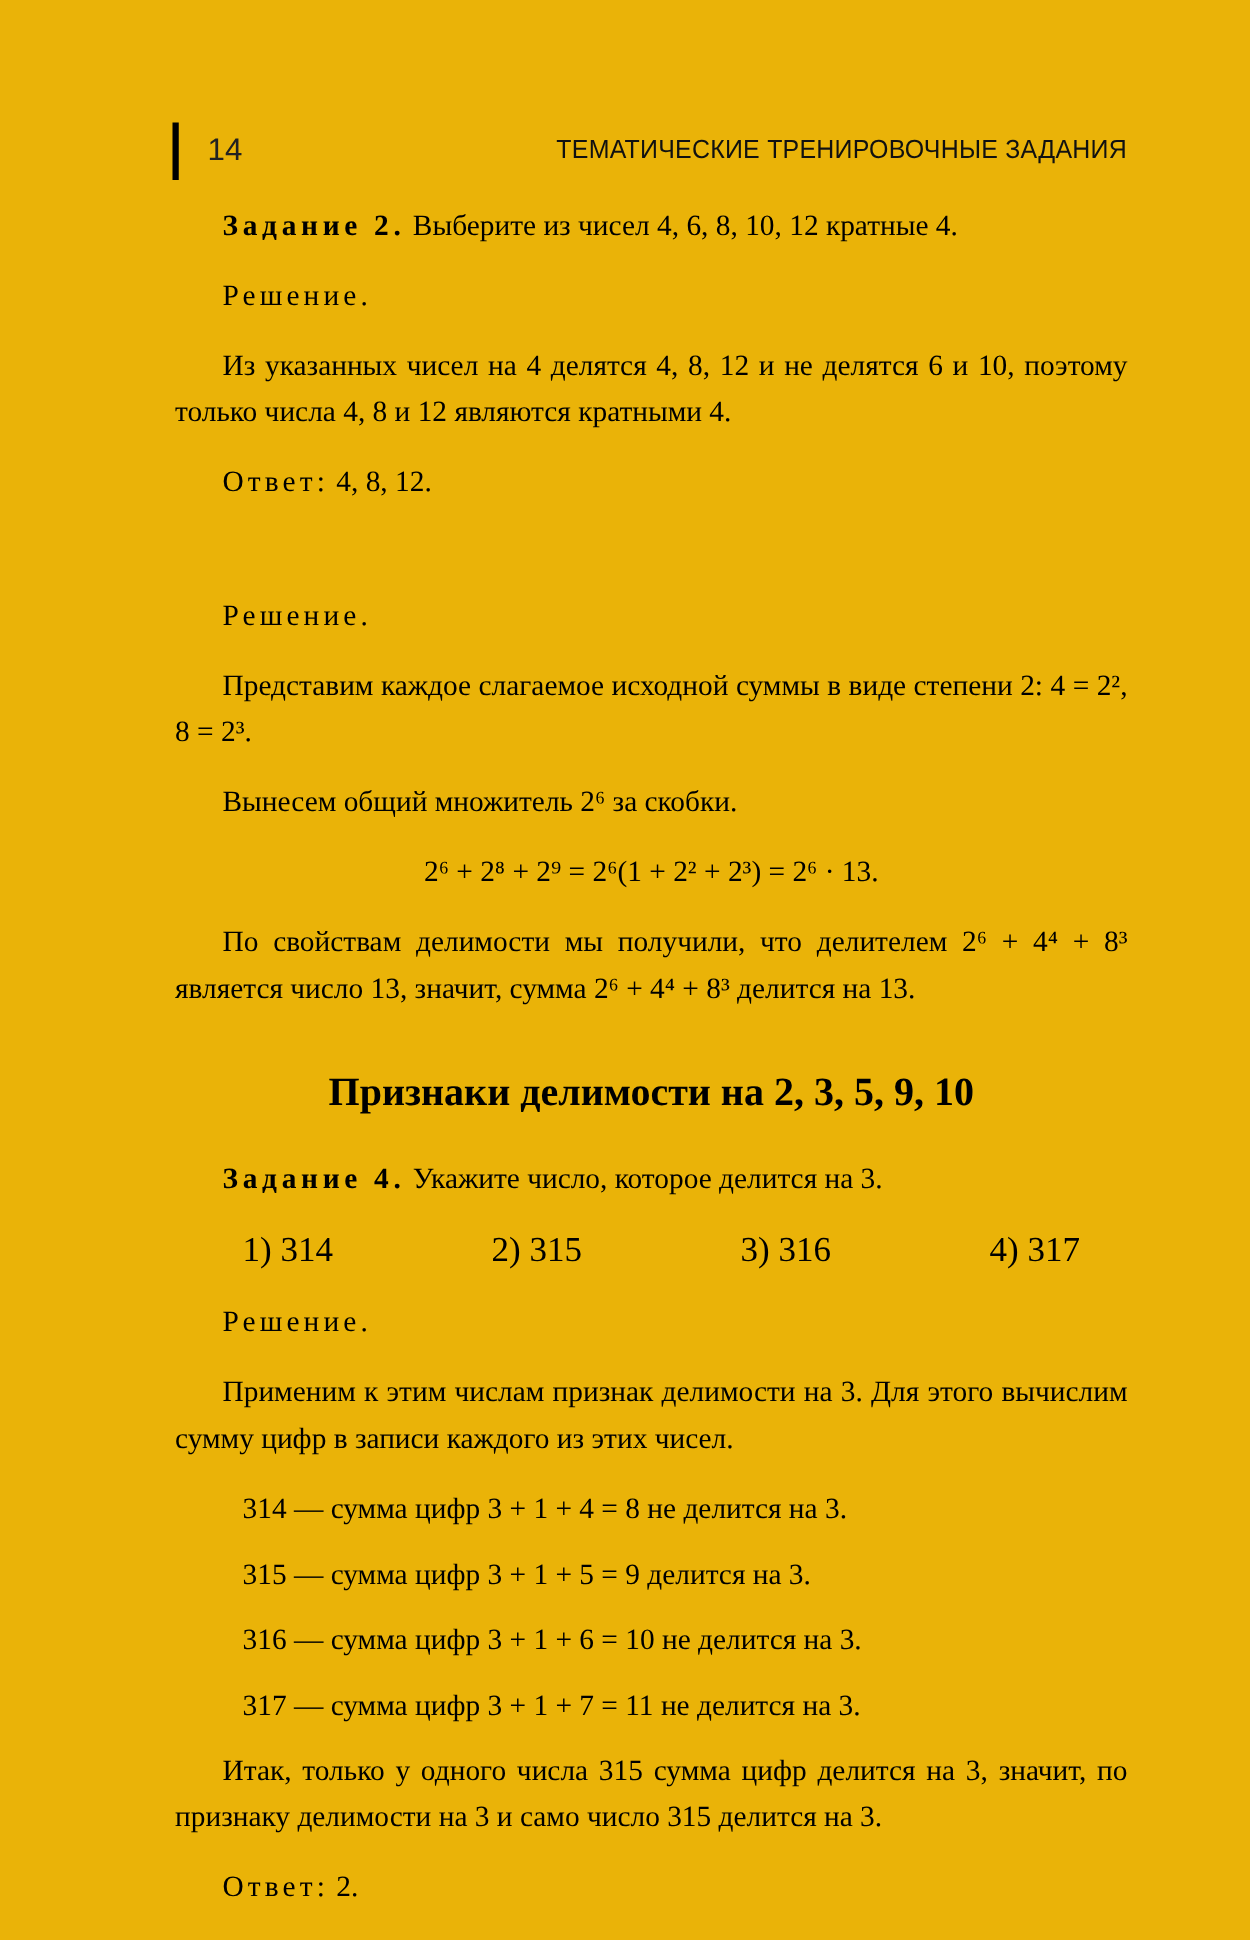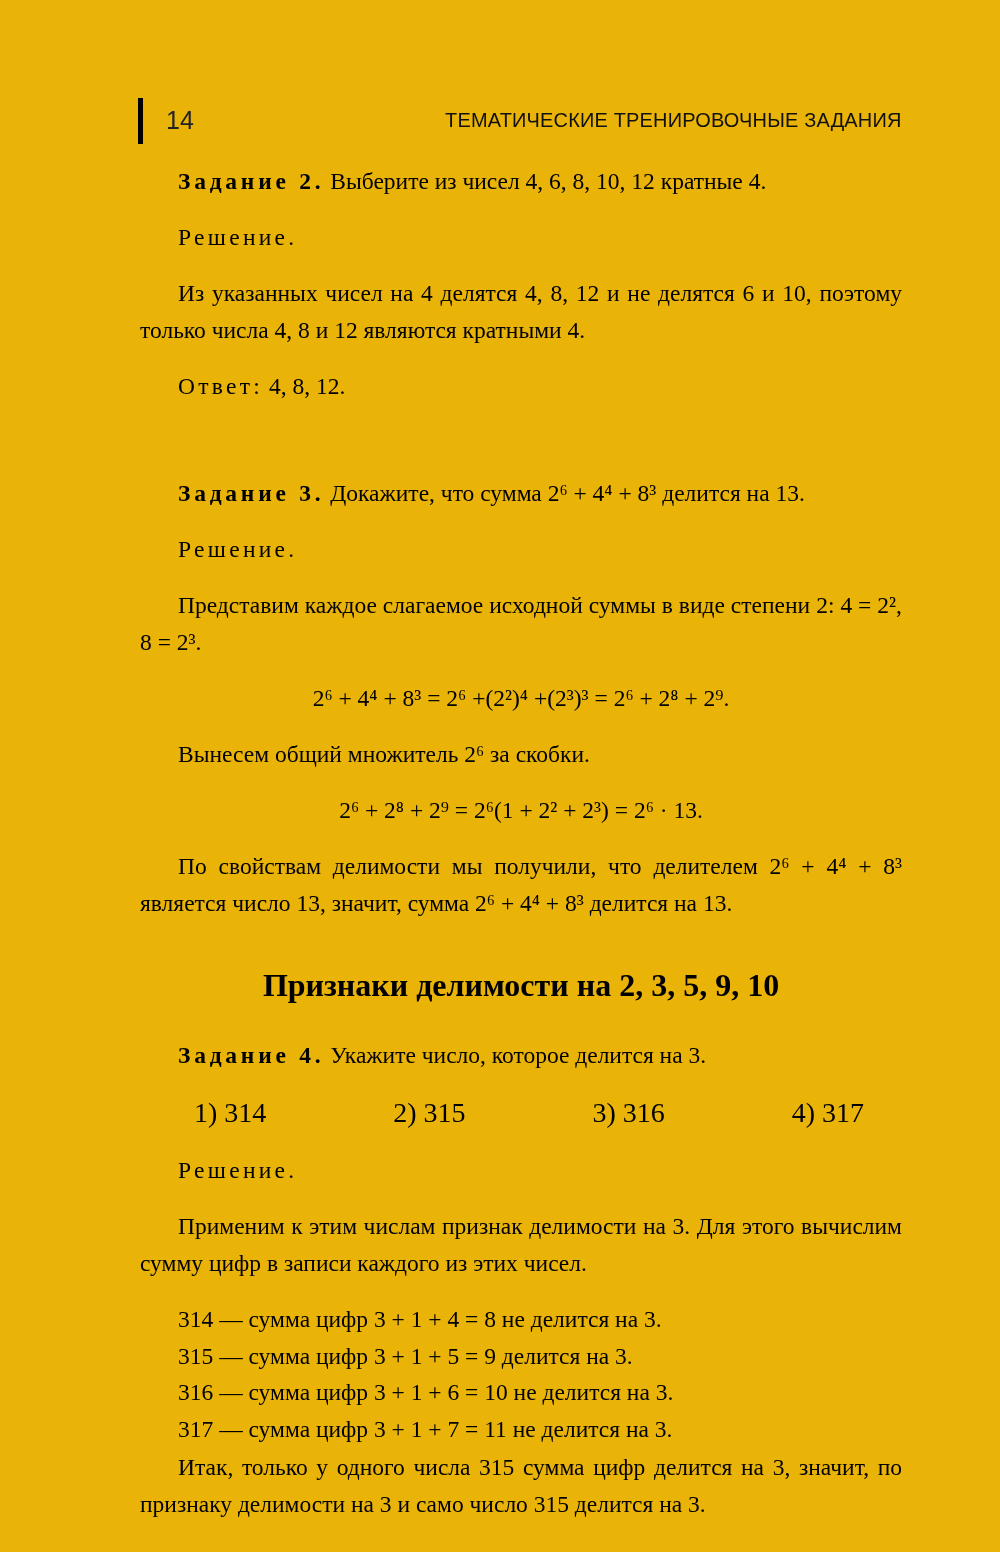--- a/index.html
+++ b/index.html
@@ -80,21 +80,21 @@
     line-height:40px;
     margin:2px 16px;
     text-align:right;
   }
   .list-line {
     font-size:23.5px;
     line-height:36.5px;
     padding-left:38px;
     text-indent:0;
     text-align:left;
-    margin:0;
+    margin:16px;
   }
   .gap-lg { height:32px; }
   .gap-md { height:26px; }
   .gap-sm { height:14px; }
 </style>
 </head>
 <body>
 
 <div class="page">
   <div class="content">
@@ -105,24 +105,22 @@
       <span class="running-title">ТЕМАТИЧЕСКИЕ ТРЕНИРОВОЧНЫЕ ЗАДАНИЯ</span>
     </div>
 
     <p class="para"><span class="task-label">Задание 2.</span> <span>Выберите из чисел 4, 6, 8, 10, 12 кратные 4.</span></p>
     <p class="para"><span class="spaced">Решение.</span></p>
     <p class="para">Из указанных чисел на 4 делятся 4, 8, 12 и не делятся 6 и 10, поэтому только числа 4, 8 и 12 являются кратными 4.</p>
     <p class="para answer-para"><span class="spaced">Ответ:</span> <span>4, 8, 12.</span></p>
 
     <div class="gap-lg"></div>
 
-    <p class="para"><span class="task-label">Задание 3.</span> <span>Докажите, что сумма 2⁶ + 4⁴ + 8³ делится на 13.</span></p>
     <p class="para"><span class="spaced">Решение.</span></p>
     <p class="para">Представим каждое слагаемое исходной суммы в виде степени 2: 4 = 2², 8 = 2³.</p>
-    <p class="equation">2⁶ + 4⁴ + 8³ = 2⁶ +(2²)⁴ +(2³)³ = 2⁶ + 2⁸ + 2⁹.</p>
     <p class="para">Вынесем общий множитель 2⁶ за скобки.</p>
     <p class="equation">2⁶ + 2⁸ + 2⁹ = 2⁶(1 + 2² + 2³) = 2⁶ · 13.</p>
     <p class="para">По свойствам делимости мы получили, что делителем 2⁶ + 4⁴ + 8³ является число 13, значит, сумма 2⁶ + 4⁴ + 8³ делится на 13.</p>
 
     <div class="gap-md"></div>
 
     <p class="section-heading">Признаки делимости на 2, 3, 5, 9, 10</p>
 
     <div class="gap-sm"></div>
 

